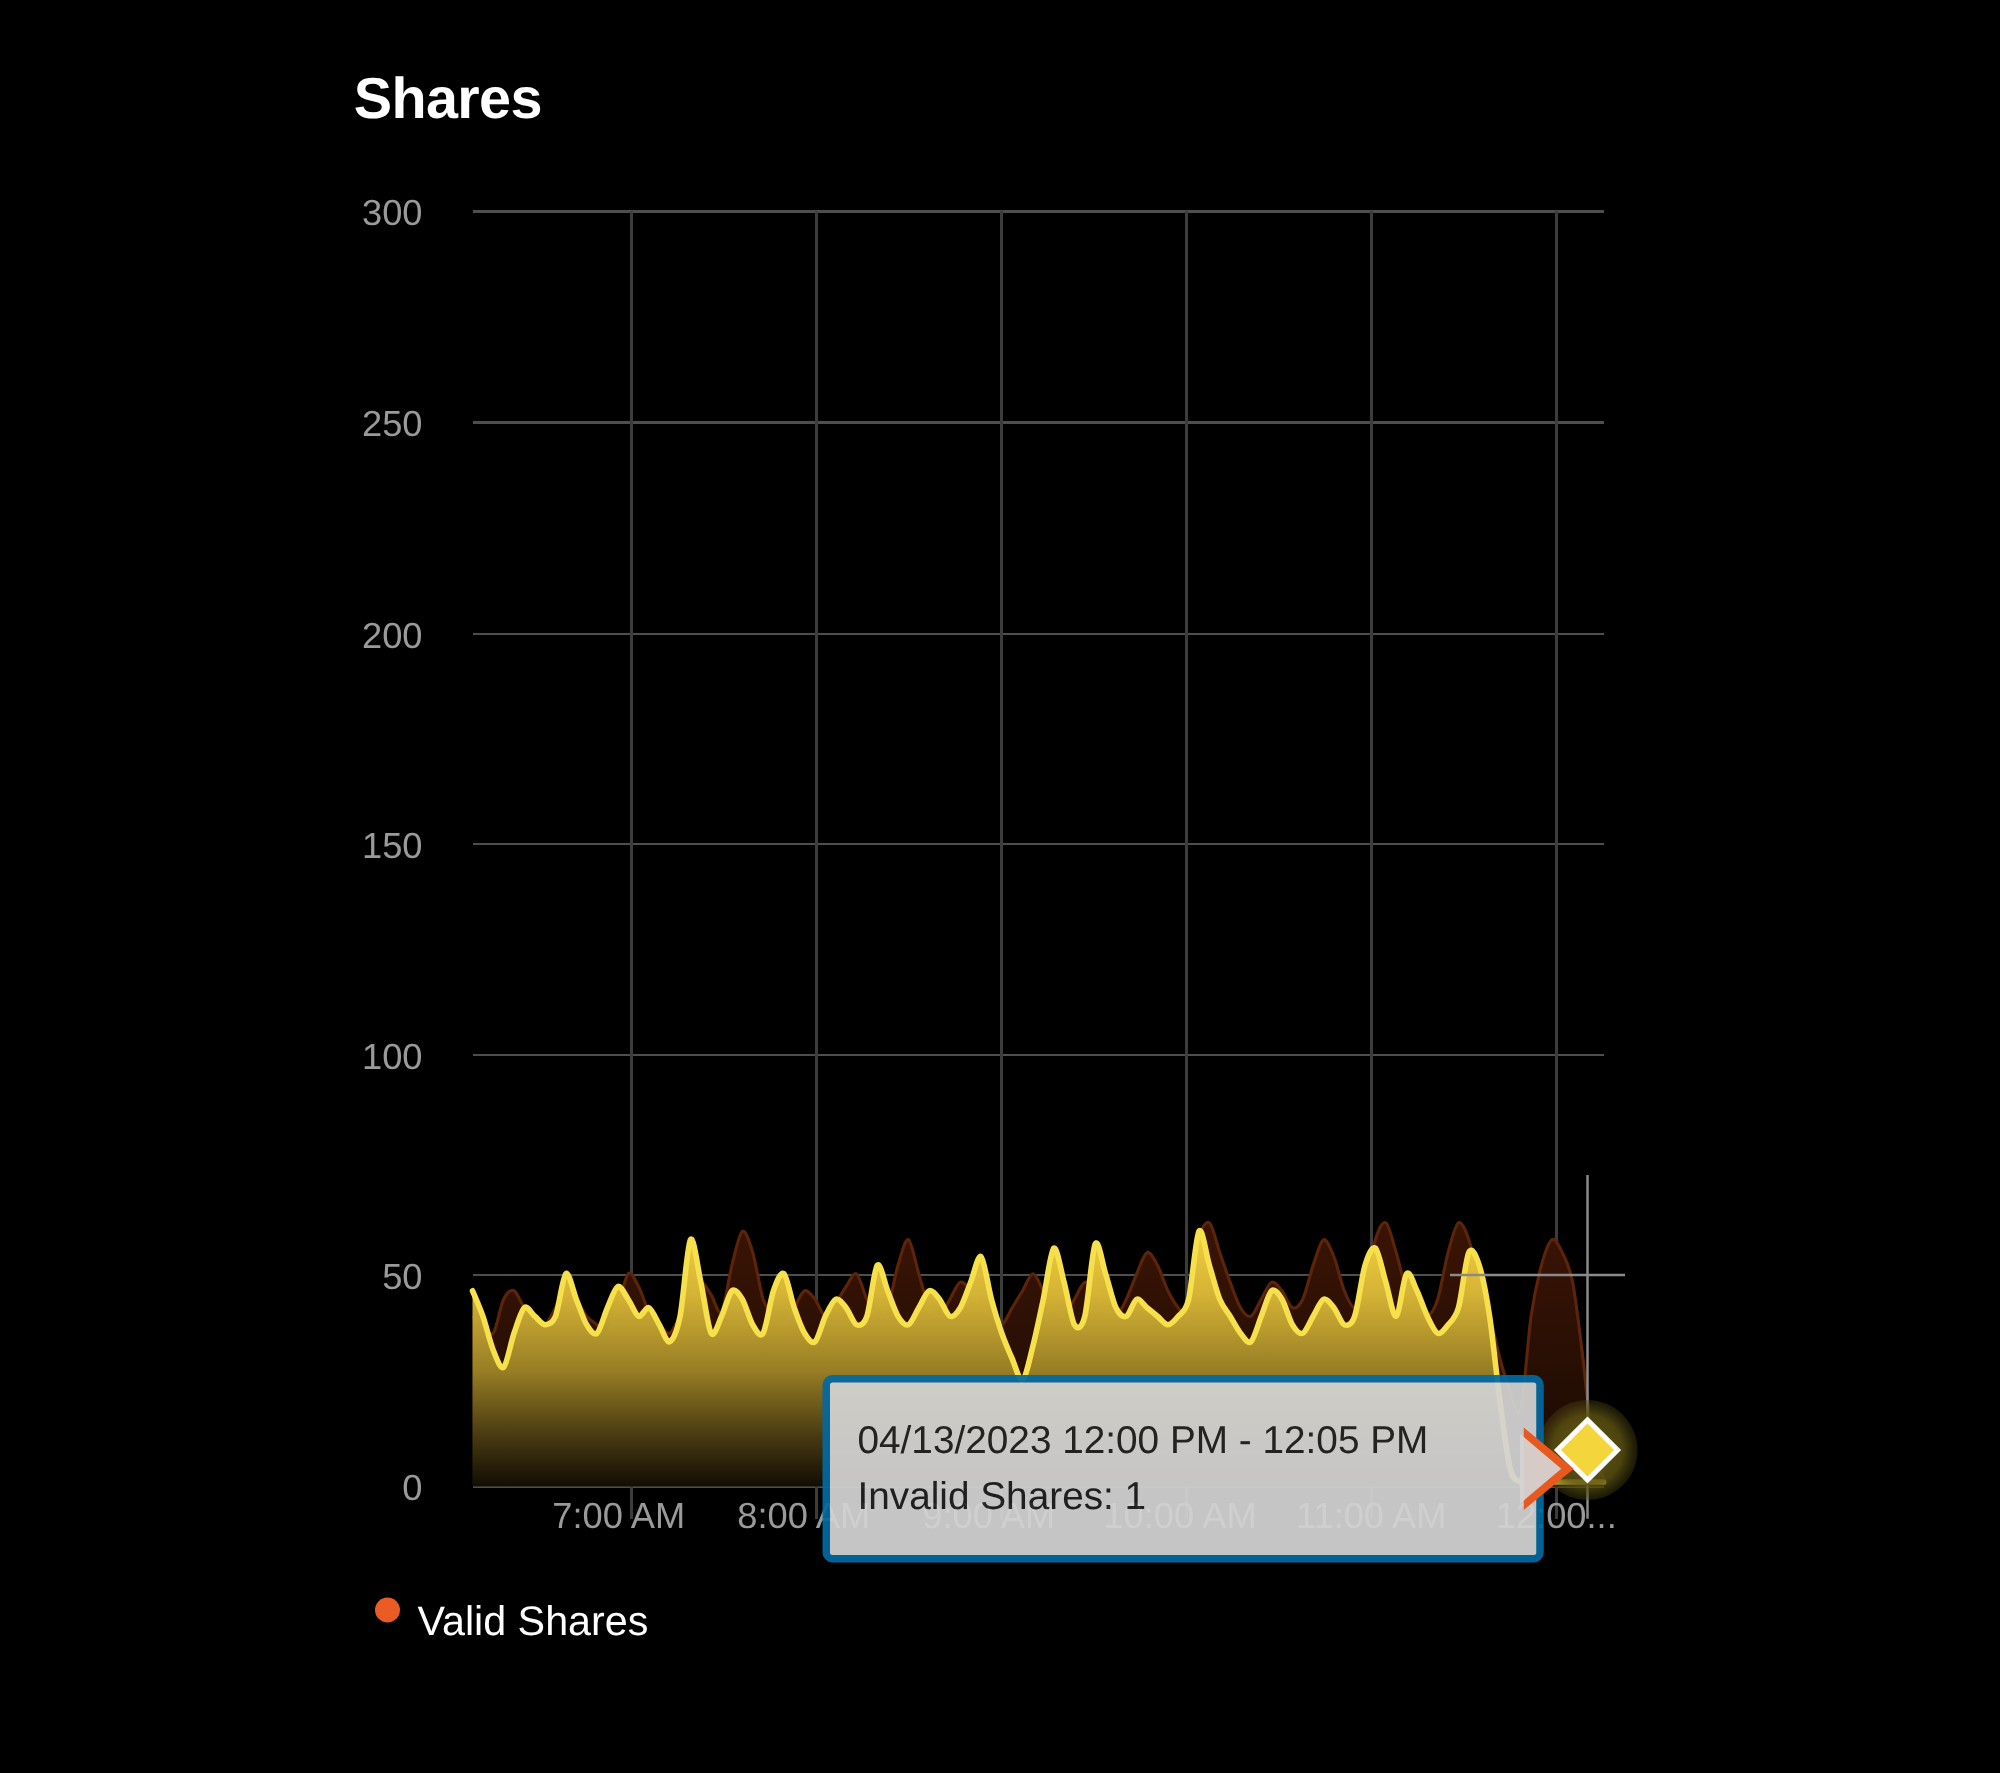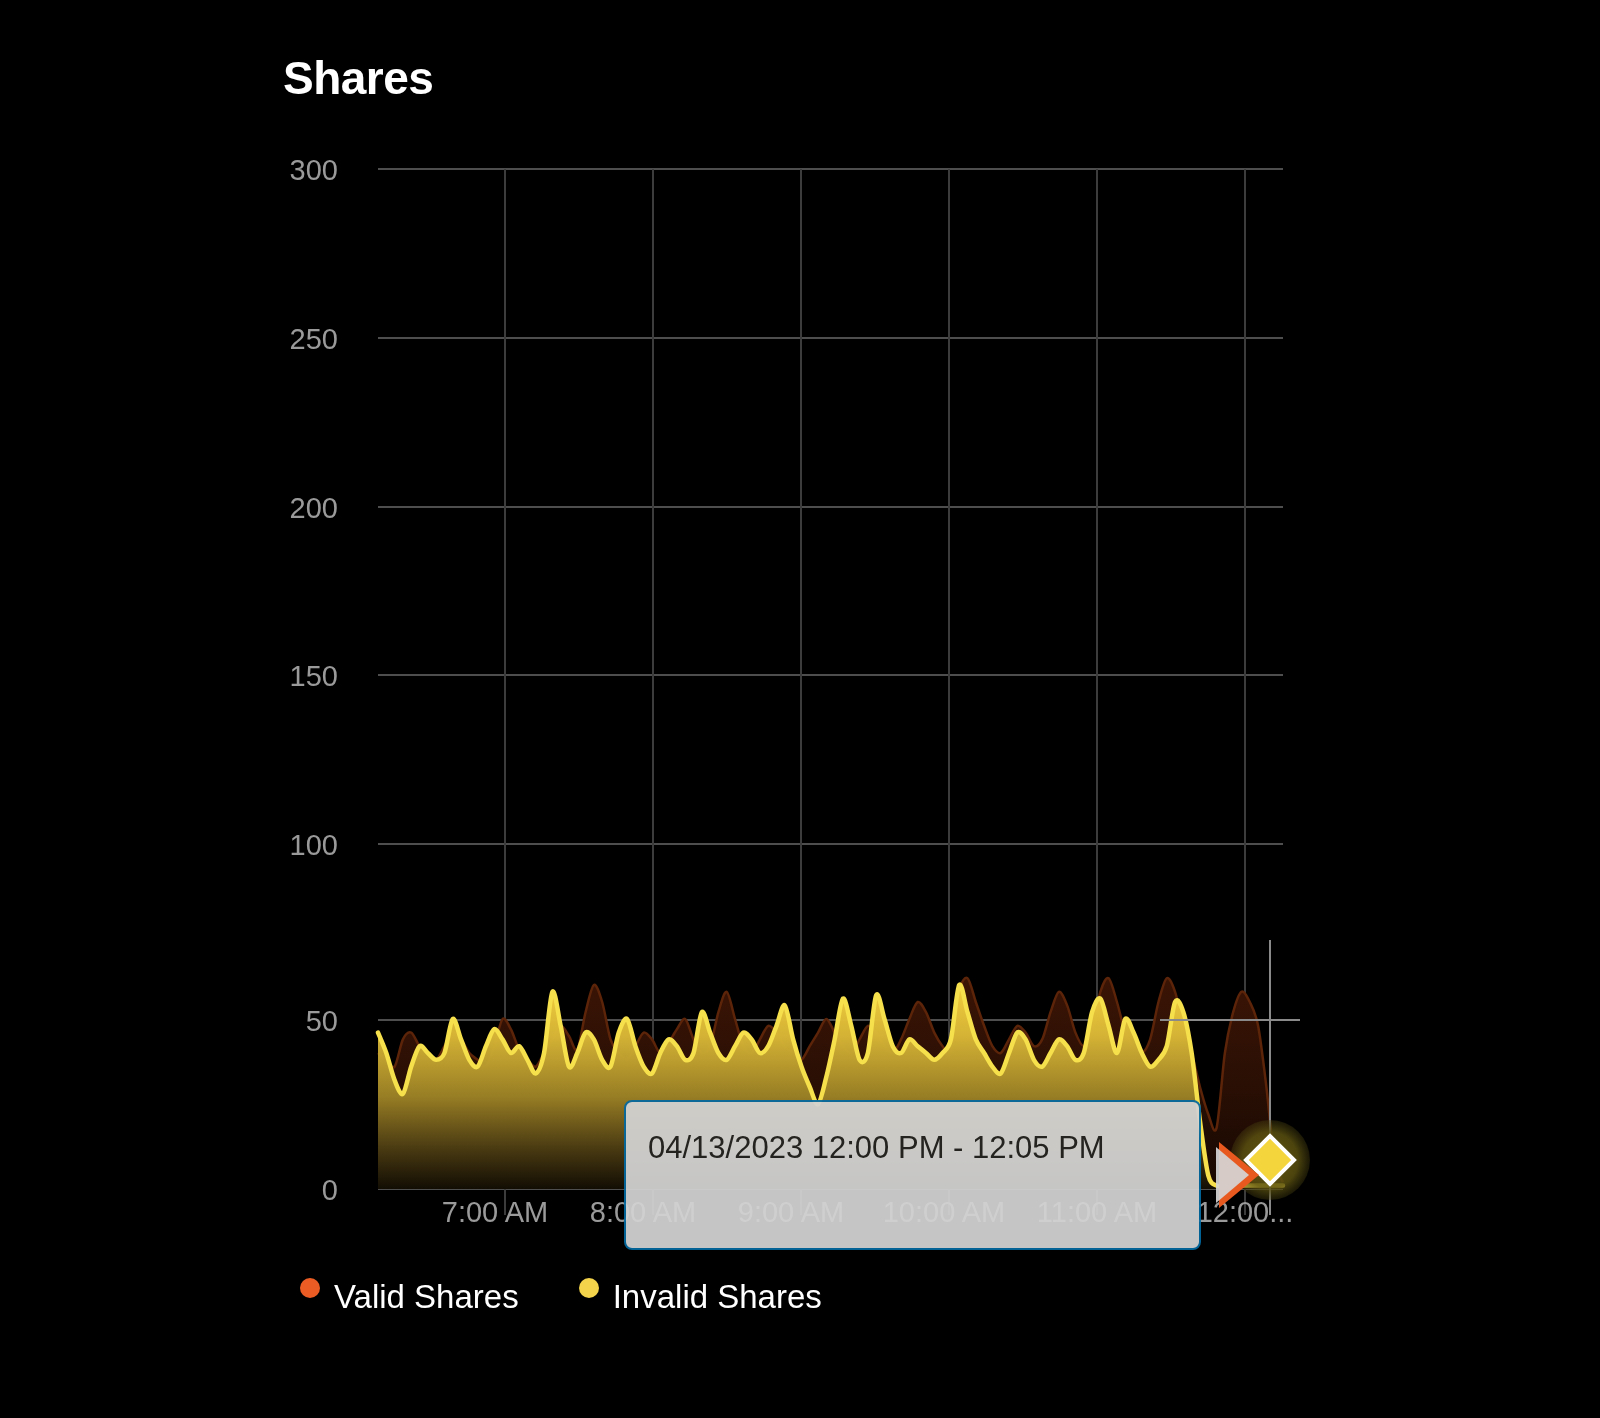--- a/index.html
+++ b/index.html
@@ -79,26 +79,26 @@
     display: inline-block;
   }
   .legend-text {
     font-size: 33px;
     color: #ffffff;
     font-family: "Liberation Sans", sans-serif;
     white-space: nowrap;
   }
   #tooltip {
     position: absolute;
-    left: 624px;
+    left: 658px;
     top: 1100px;
     width: 577px;
     height: 150px;
     background: #d4d4d4;
-    border: 2px solid #0369a1;
+    border: 6px solid #0369a1;
     border-radius: 8px;
     box-sizing: border-box;
     padding: 24px 0 0 22px;
     opacity: 0.93;
   }
   .tooltip-line {
     font-size: 31px;
     color: #222222;
     font-family: "Liberation Sans", sans-serif;
     line-height: 1.45;
@@ -207,28 +207,25 @@
     </g>
 
     <g>
       <circle cx="1270" cy="1160" r="40" fill="url(#markerHalo)"></circle>
       <rect x="1270" y="1160" width="34" height="34" transform="rotate(45 1270 1160) translate(-17 -17)" fill="#f5d53c" stroke="#ffffff" stroke-width="4"></rect>
     </g>
   </svg>
 
   <div id="tooltip">
     <div class="tooltip-line">04/13/2023 12:00 PM - 12:05 PM</div>
+    <div class="tooltip-line">Invalid Shares: 1</div>
   </div>
   <div id="tooltip-pointer"></div>
   <div id="tooltip-pointer-inner"></div>
 
   <div id="legend">
     <div class="legend-item">
       <span class="legend-dot" id="dot-valid" style="background: rgb(234, 92, 36);"></span>
       <span class="legend-text">Valid Shares</span>
     </div>
-    <div class="legend-item">
-      <span class="legend-dot" id="dot-invalid" style="background: rgb(244, 212, 74);"></span>
-      <span class="legend-text">Invalid Shares</span>
-    </div>
   </div>
 
 </div>
 
 </body></html>

